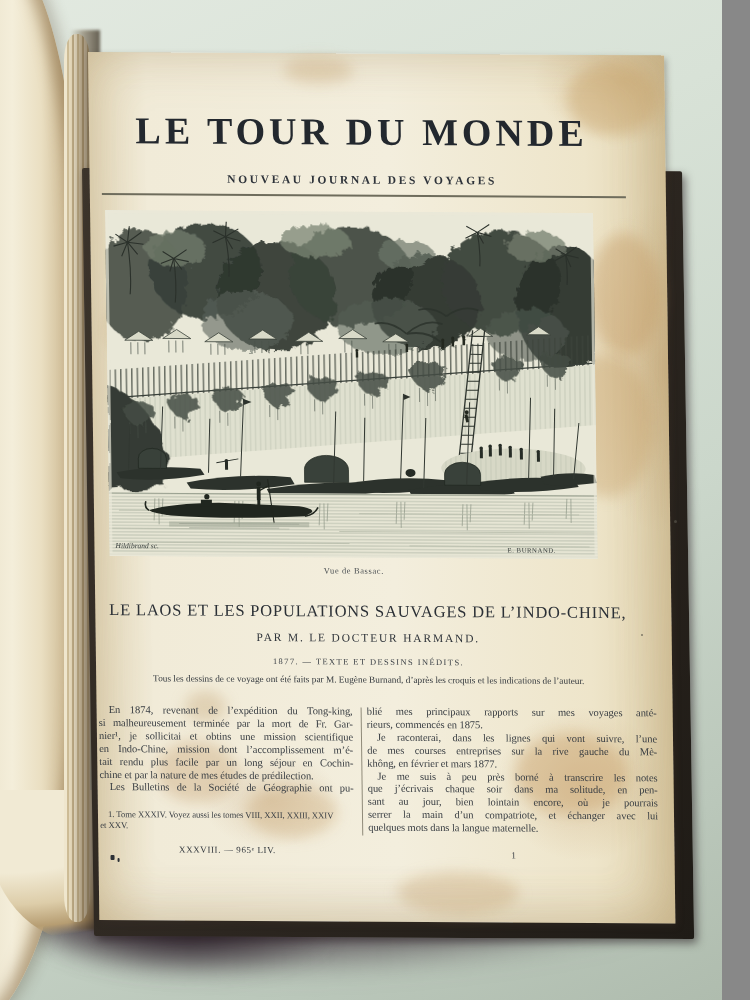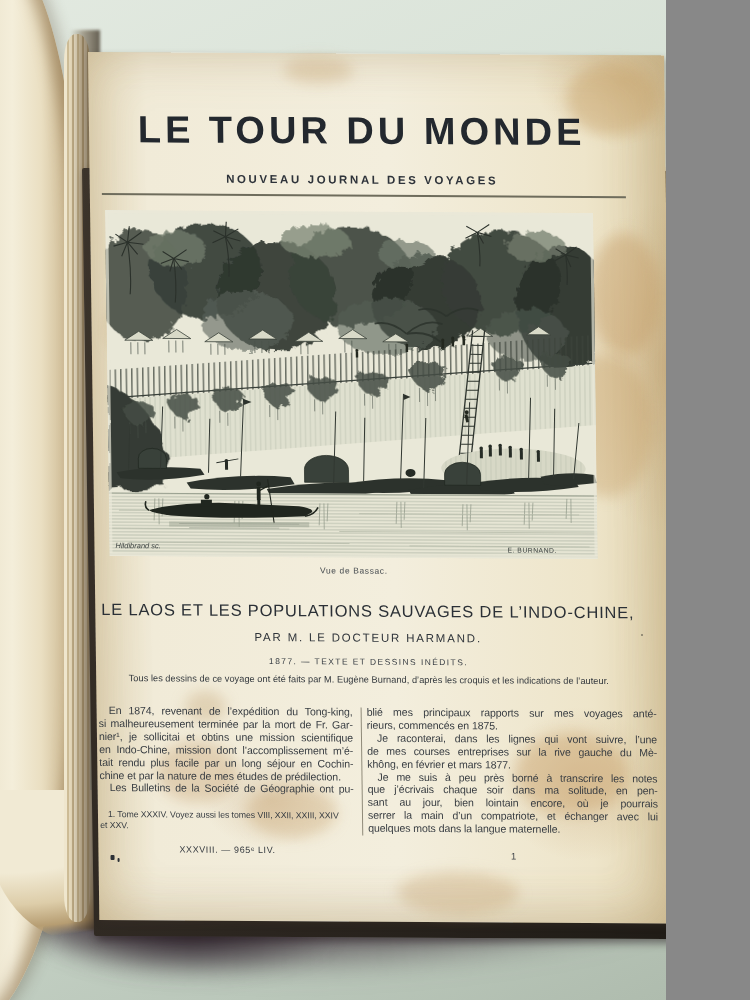--- a/index.html
+++ b/index.html
@@ -1,17 +1,17 @@
 <!DOCTYPE html>
 <html><head>
 <meta charset="utf-8">
 <style>
   html,body{margin:0;padding:0;background:#888;}
-  .photo{position:relative;width:666px;height:1000px;overflow:hidden;
-    font-family:Liberation Sans, sans-serif;
+  .photo{position:relative;width:722px;height:1000px;overflow:hidden;
+    font-family:Liberation Serif, serif;
     background:linear-gradient(155deg,#e2e9e0 0%,#d8e2d7 30%,#cbd7cb 60%,#bac7ba 85%,#afbcae 100%);}
   .dust{position:absolute;width:3px;height:3px;border-radius:50%;background:#565248;opacity:.7;}
 
   
   .book-shadow{position:absolute;left:28px;top:852px;width:648px;height:118px;border-radius:50%;
     background:radial-gradient(ellipse at 32% 42%,rgba(56,40,52,.9),rgba(56,40,52,.5) 52%,rgba(56,40,52,0) 76%);
     filter:blur(13px);transform:rotate(-1.2deg);}
   .book-shadow2{position:absolute;left:40px;top:880px;width:300px;height:100px;border-radius:50%;
     background:radial-gradient(ellipse,rgba(42,30,40,.85),rgba(42,30,40,0) 70%);filter:blur(10px);}
 

